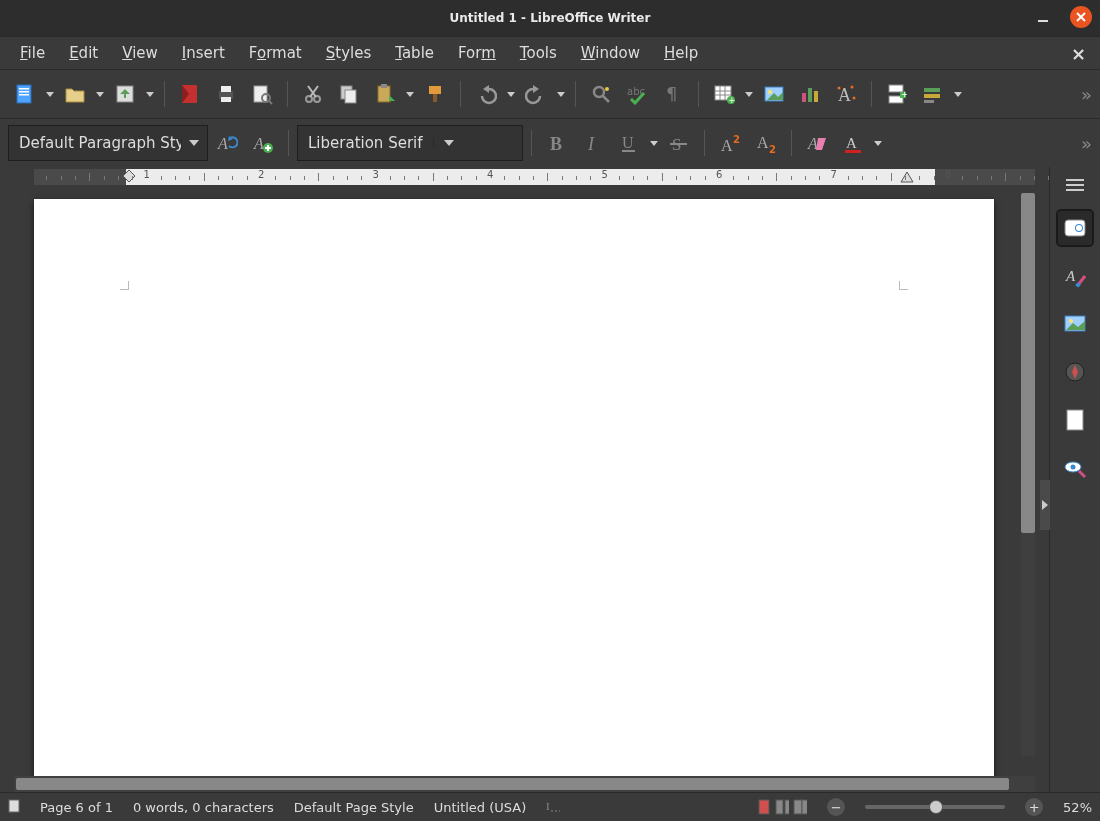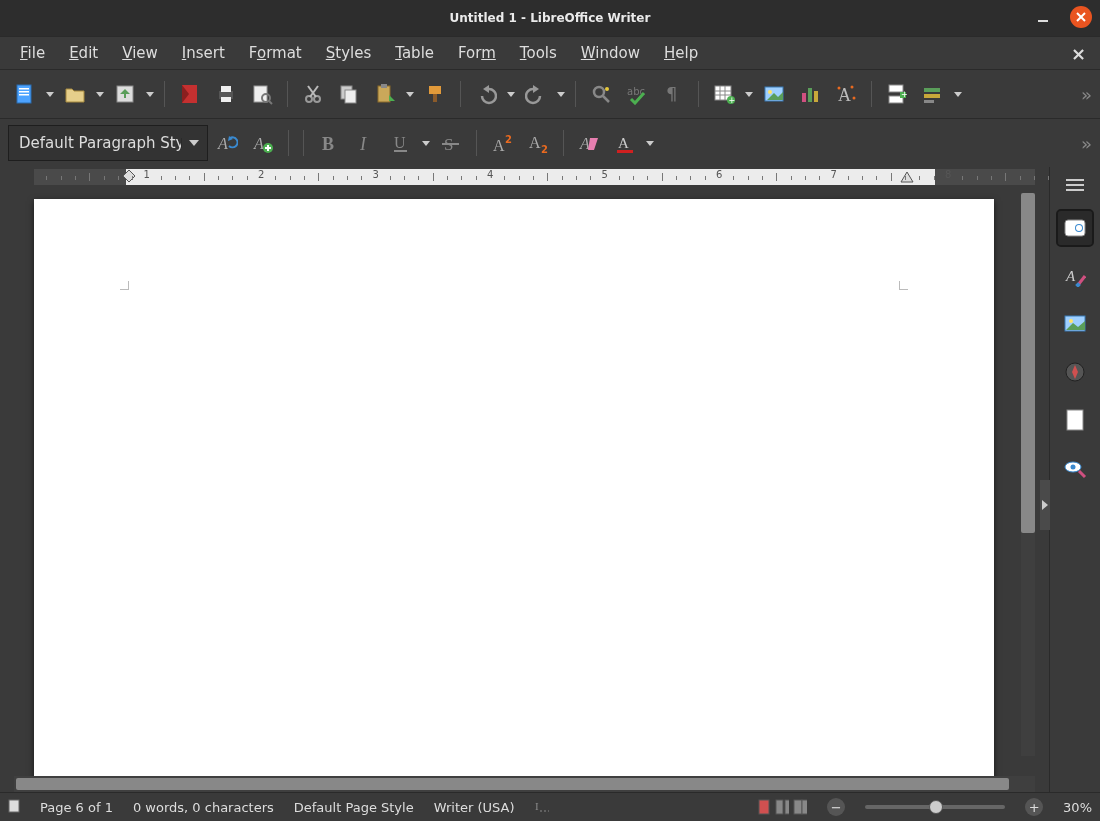--- a/index.html
+++ b/index.html
@@ -314,20 +314,28 @@
       </div>
     <div class="tbtn">
         <svg width="22" height="22">
           <text x="2" y="17" font-size="16" fill="#aaa" font-style="italic" font-family="serif">A</text>
           <circle cx="16" cy="16" r="5" fill="#4caf50"></circle>
           <line x1="16" y1="13" x2="16" y2="19" stroke="#fff" stroke-width="2"></line>
           <line x1="13" y1="16" x2="19" y2="16" stroke="#fff" stroke-width="2"></line>
         </svg>
       </div>
     <div class="tsep"></div>
+    <div class="combo" id="combo-font">
+      <div class="txt">Liberation Serif</div>
+      <div class="arr">
+          <svg width="10" height="10">
+            <polygon points="0,2 10,2 5,8" fill="#ccc"></polygon>
+          </svg>
+        </div>
+    </div>
     <div class="tsep"></div>
     <div class="tbtn">
         <svg width="22" height="22">
           <text x="4" y="18" font-size="18" font-weight="bold" fill="#888" font-family="serif">B</text>
         </svg>
       </div>
     <div class="tbtn">
         <svg width="22" height="22">
           <text x="6" y="18" font-size="18" font-style="italic" fill="#888" font-family="serif">I</text>
         </svg>
@@ -535,21 +543,21 @@
       </div>
   </div>
 
   <div id="statusbar">
     <div class="cell"><svg width="12" height="14">
           <rect x="1" y="1" width="10" height="12" fill="#ddd" stroke="#666"></rect>
         </svg></div>
     <div class="cell">Page 6 of 1</div>
     <div class="cell">0 words, 0 characters</div>
     <div class="cell">Default Page Style</div>
-    <div class="cell">Writer (USA)</div>
+    <div class="cell">Untitled (USA)</div>
     <div class="cell"><svg width="16" height="14">
           <text x="0" y="11" font-size="11" fill="#888" font-family="serif">I</text>
           <line x1="5" y1="12" x2="14" y2="12" stroke="#888" stroke-dasharray="2 2"></line>
         </svg></div>
     <div class="spacer"></div>
     <div class="bookicons">
       <svg class="bi" width="14" height="16">
           <rect x="2" y="1" width="10" height="14" fill="#d05050" stroke="#555"></rect>
         </svg>
       <svg class="bi" width="18" height="16">
@@ -560,15 +568,15 @@
           <rect x="1" y="1" width="8" height="14" fill="#888" stroke="#555"></rect>
           <rect x="9" y="1" width="8" height="14" fill="#888" stroke="#555"></rect>
         </svg>
     </div>
     <div class="zbtn">−</div>
     <div id="zoomslider">
         <div class="mid"></div>
         <div class="knob"></div>
       </div>
     <div class="zbtn">+</div>
-    <div class="cell">30%</div>
+    <div class="cell">52%</div>
   </div>
 </div>
 
 </body></html>

